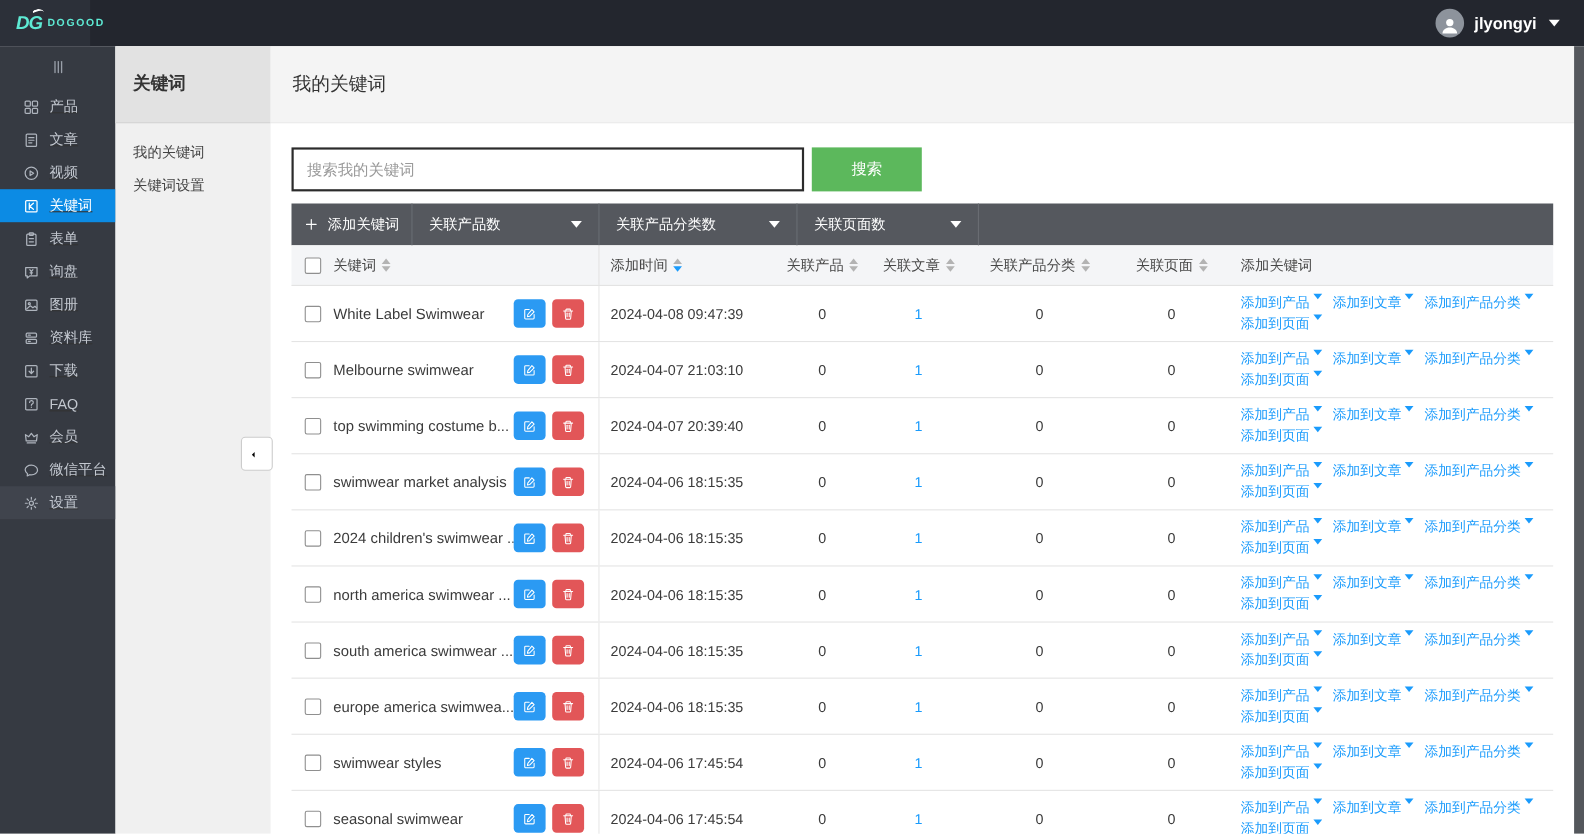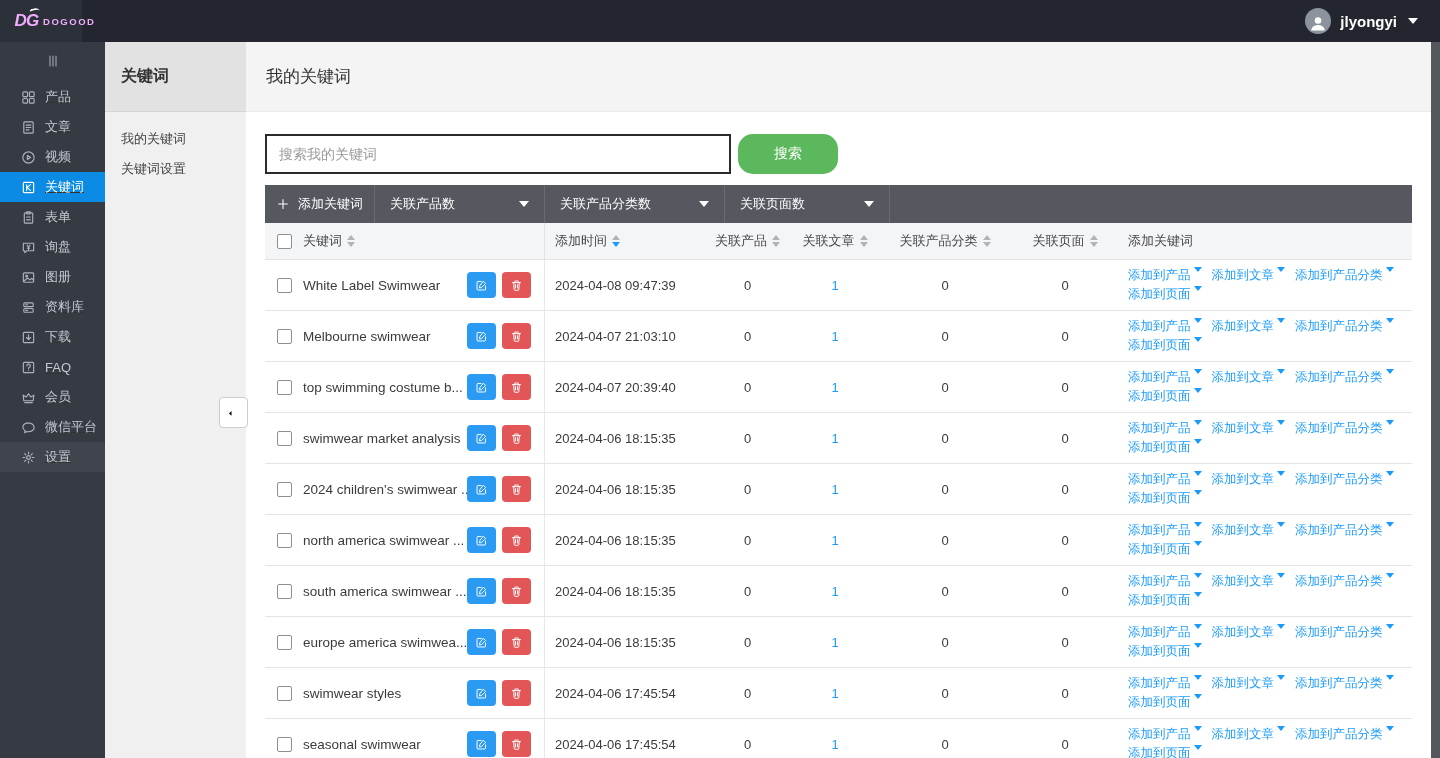--- a/index.html
+++ b/index.html
@@ -12,21 +12,21 @@
     --sidebar:#363a42;
     --toolbar:#55585e;
   }
   *{box-sizing:border-box;margin:0;padding:0;}
   html,body{width:1440px;height:758px;overflow:hidden;}
   body{font-family:"Liberation Sans","DejaVu Sans",sans-serif;background:#fff;color:#333;}
   .page{position:relative;width:1440px;height:758px;overflow:hidden;}
 
   
   .topbar{display:flex;align-items:center;height:42px;background:var(--topbar);}
-  .logo{width:82px;height:42px;background:#2c3039;display:flex;align-items:center;justify-content:center;gap:5px;color:#f0abfc;padding-left:28px;}
+  .logo{width:82px;height:42px;background:#2c3039;display:flex;align-items:center;justify-content:center;gap:5px;color:#5eead4;padding-left:28px;}
   .logo-mark{font-size:17px;font-weight:800;font-style:italic;letter-spacing:-1px;position:relative;}
   .logo-mark::after{content:"";position:absolute;top:-3px;right:-2px;width:10px;height:5px;border-top:2px solid #fff;border-radius:50% 100% 0 0;transform:rotate(-18deg);}
   .logo-text{font-size:9.5px;font-weight:700;letter-spacing:1.5px;}
   .topbar-spacer{flex:1;}
   .userbox{display:flex;align-items:center;gap:9px;padding-right:22px;cursor:pointer;}
   .avatar{width:26px;height:26px;border-radius:50%;background:#8d939c;display:flex;align-items:center;justify-content:center;overflow:hidden;}
   .avatar svg{width:20px;height:20px;margin-top:4px;}
   .username{color:#fff;font-size:15px;font-weight:700;}
   .caret-white{width:0;height:0;border-left:5px solid transparent;border-right:5px solid transparent;border-top:6px solid #fff;margin-left:2px;}
 
@@ -55,21 +55,21 @@
 
   
   .main{flex:1;display:flex;flex-direction:column;min-width:0;}
   .main-header{height:70px;background:#f4f4f4;border-bottom:1px solid #ececec;display:flex;align-items:center;padding-left:20px;font-size:17px;color:#333;flex-shrink:0;}
   .content{padding:22px 28px 0 19px;}
 
   
   .search-row{display:flex;margin-bottom:11px;}
   .search-input{width:466px;height:40px;border:2px solid #2b2b2b;padding:0 12px;font-size:14px;color:#ec4899;outline:none;font-family:inherit;}
   .search-input::placeholder{color:#9a9a9a;}
-  .search-btn{margin-left:7px;width:100px;height:40px;background:var(--green);color:#fff;border:none;font-size:14px;cursor:pointer;border-radius:15px;font-family:Liberation Serif, serif;}
+  .search-btn{margin-left:7px;width:100px;height:40px;background:var(--green);color:#fff;border:none;font-size:14px;cursor:pointer;border-radius:0;font-family:Liberation Serif, serif;}
 
   
   .toolbar{display:flex;height:38px;background:var(--toolbar);color:#fff;font-size:13px;}
   .tb-seg{display:flex;align-items:center;justify-content:center;gap:8px;border-right:1px solid #696c72;cursor:pointer;white-space:nowrap;}
   .tb-seg .icn{width:14px;height:14px;display:flex;}
   .tb-seg .icn svg{width:14px;height:14px;}
   .tb-dd{justify-content:space-between;padding:16px 15px;}
   .dd-caret{width:0;height:0;border-left:5px solid transparent;border-right:5px solid transparent;border-top:6px solid #fff;}
   .tb-fill{flex:1;border-right:none;}
 

